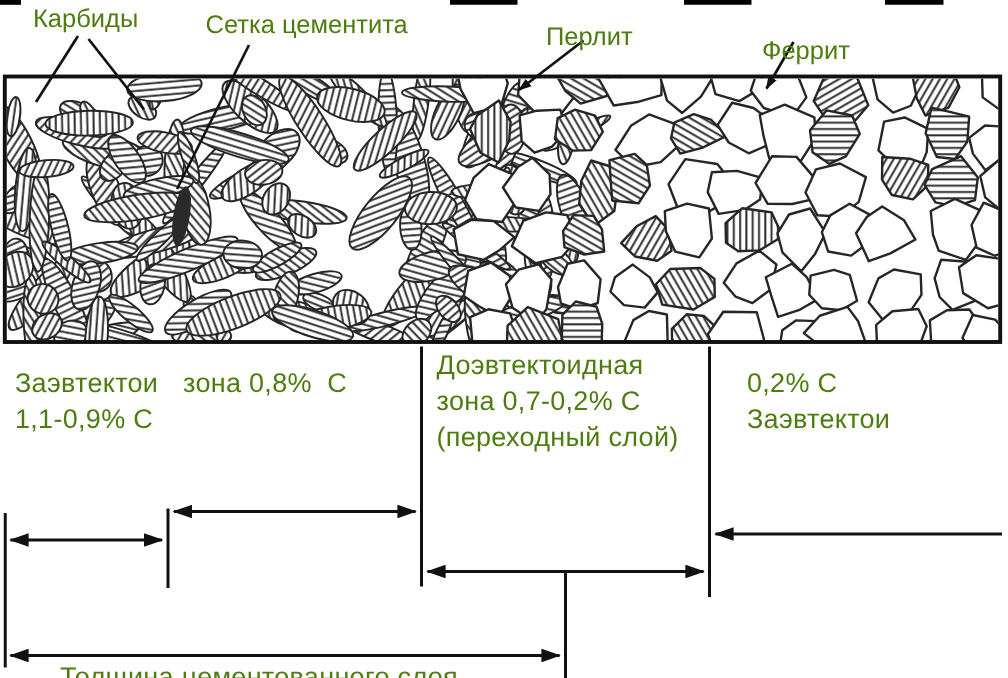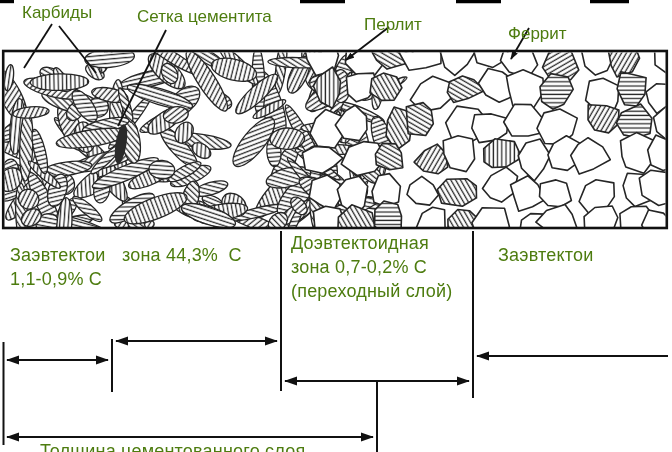--- a/index.html
+++ b/index.html
@@ -316,25 +316,26 @@
   <div class="lbl" style="left:22px;top:3px;">Карбиды</div>
   <div class="lbl" style="left:137px;top:7px;">Сетка цементита</div>
   <div class="lbl" style="left:364px;top:15px;">Перлит</div>
   <div class="lbl" style="left:508px;top:4px;margin-top:20px;">Феррит</div>
 
   <div class="zone" style="left:10px;top:243px;">
     <span>Заэвтектои</span>
     <span>1,1-0,9% С</span>
   </div>
   <div class="zone" style="left:122px;top:243px;">
-    <span>зона 44,3%  С</span>
+    <span>зона 0,8%  С</span>
   </div>
   <div class="zone" style="left:291px;top:231px;">
     <span>Доэвтектоидная</span>
     <span>зона 0,7-0,2% С</span>
     <span>(переходный слой)</span>
   </div>
   <div class="zone" style="left:498px;top:243px;">
+    <span>0,2% С</span>
     <span>Заэвтектои</span>
   </div>
 
   <div class="thick" style="left:40px;top:400px;">Толщина цементованного слоя</div>
 </div>
 
 </body></html>

